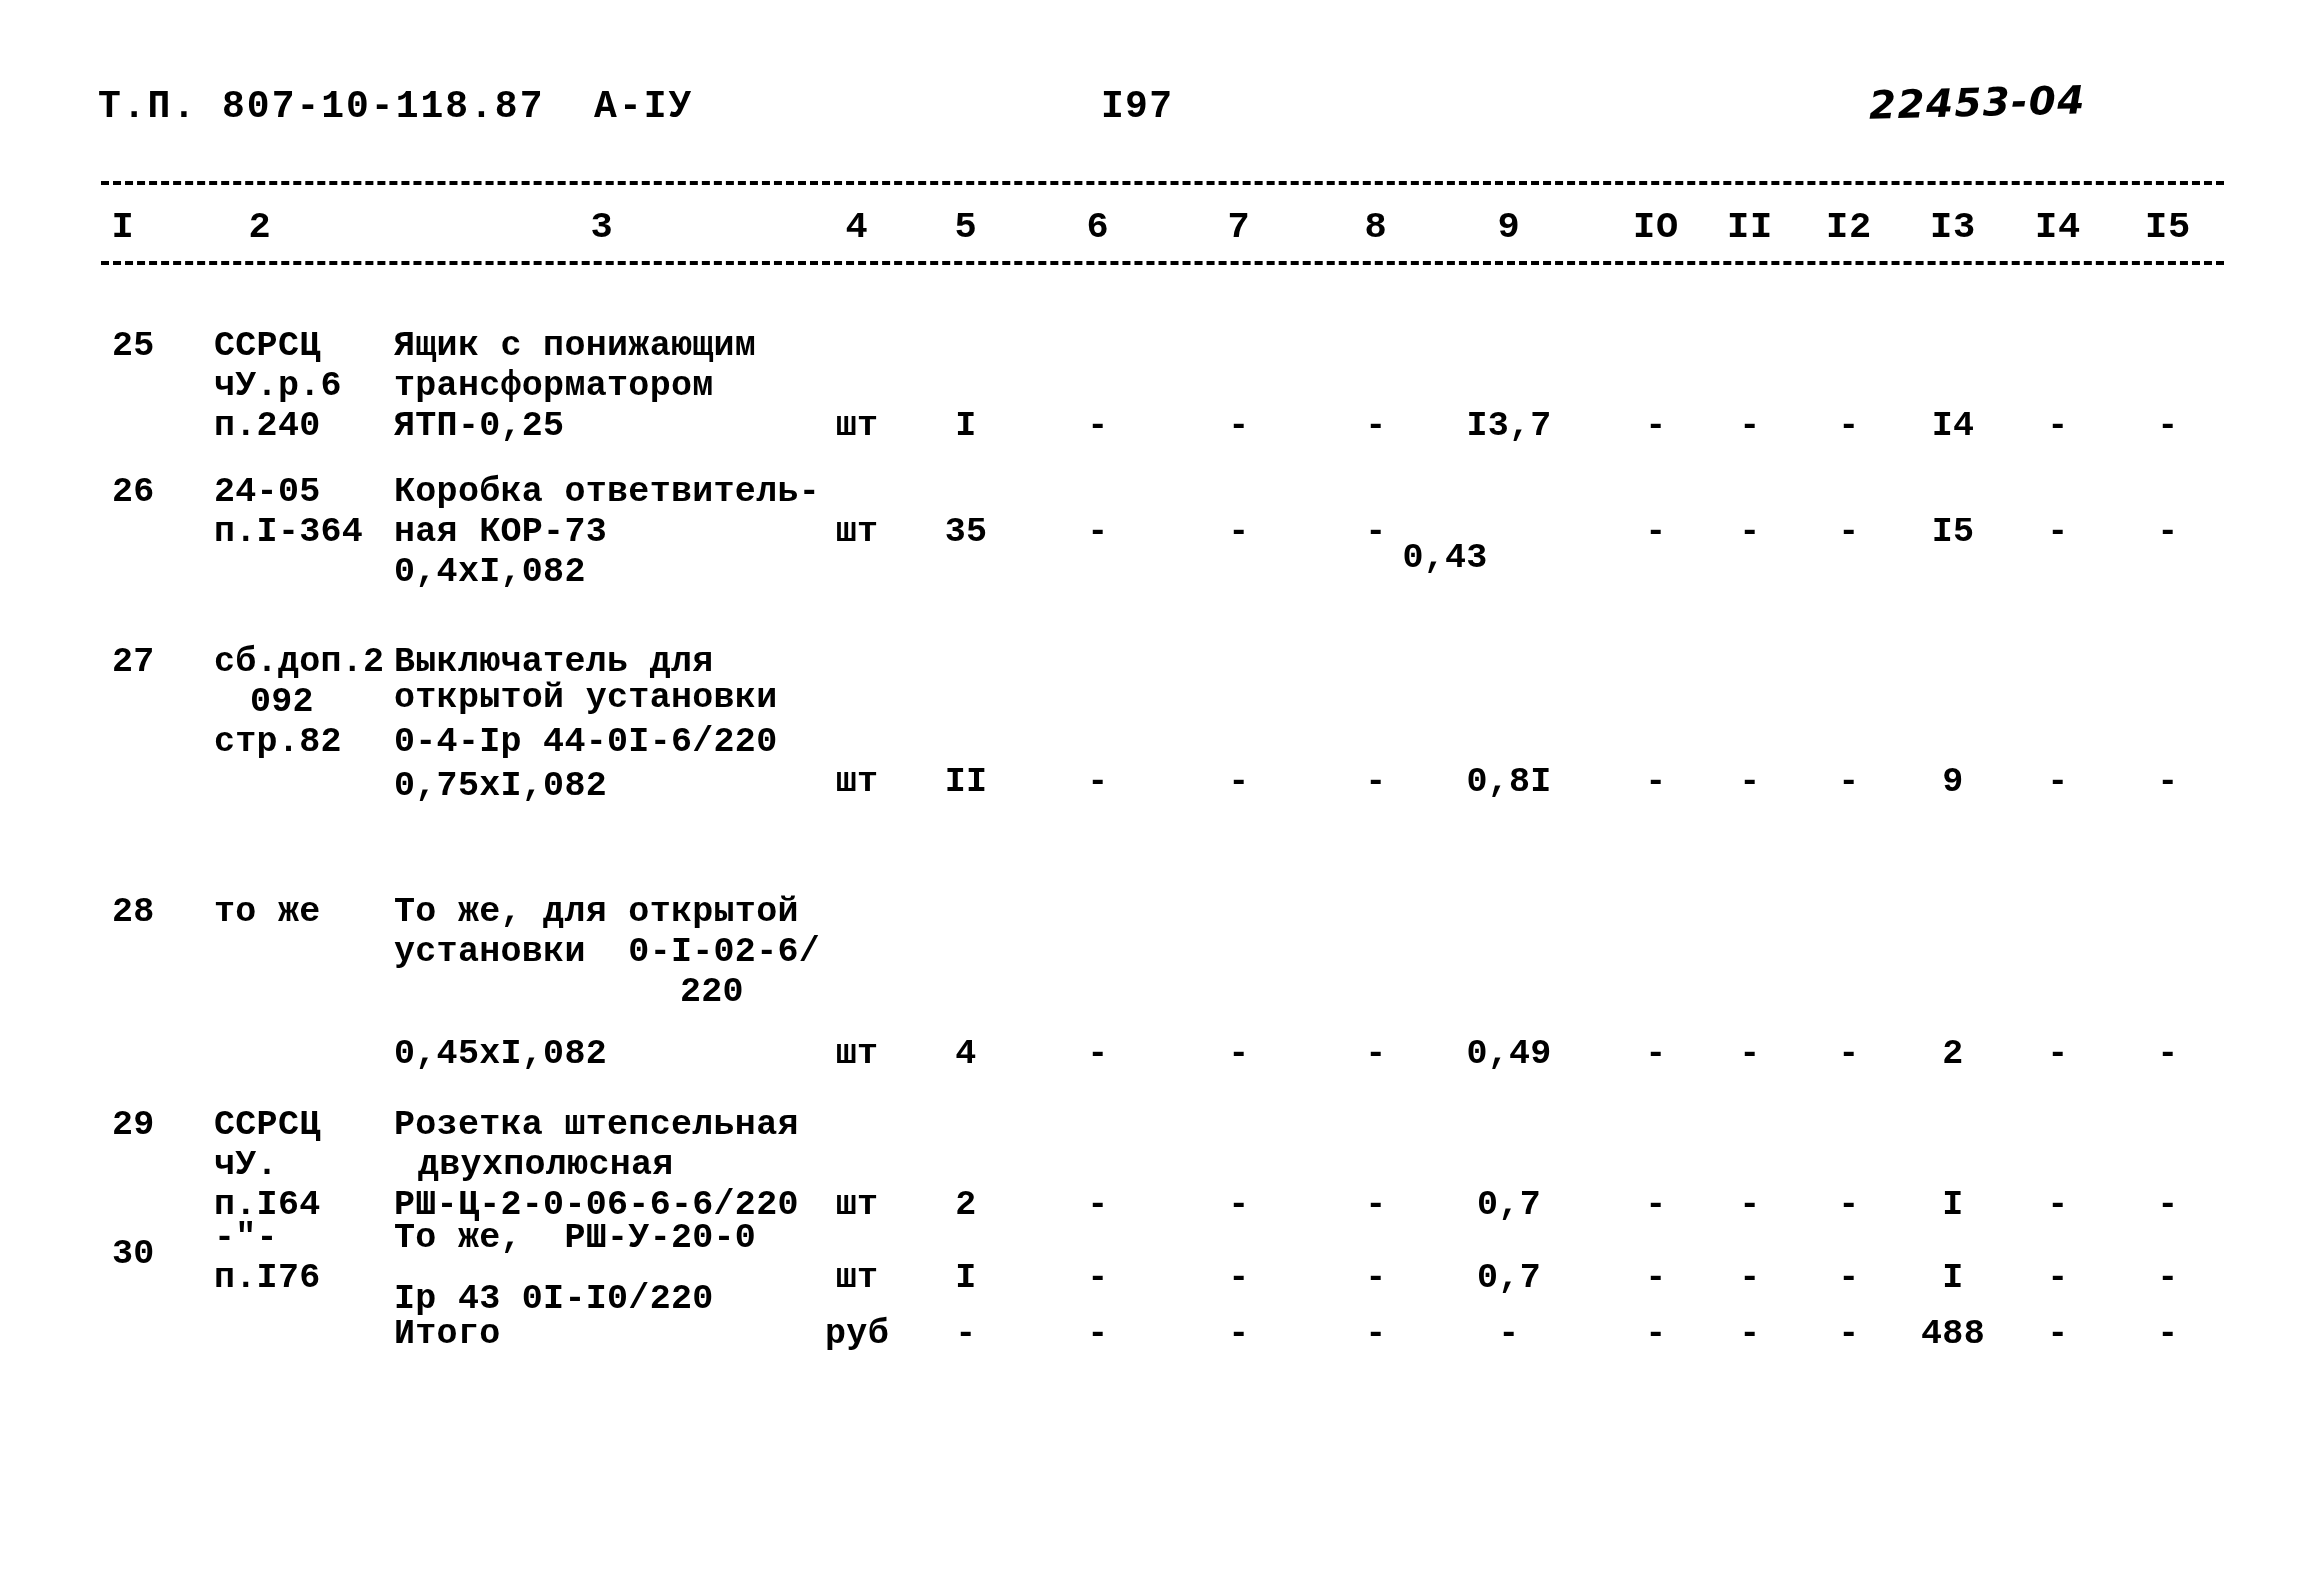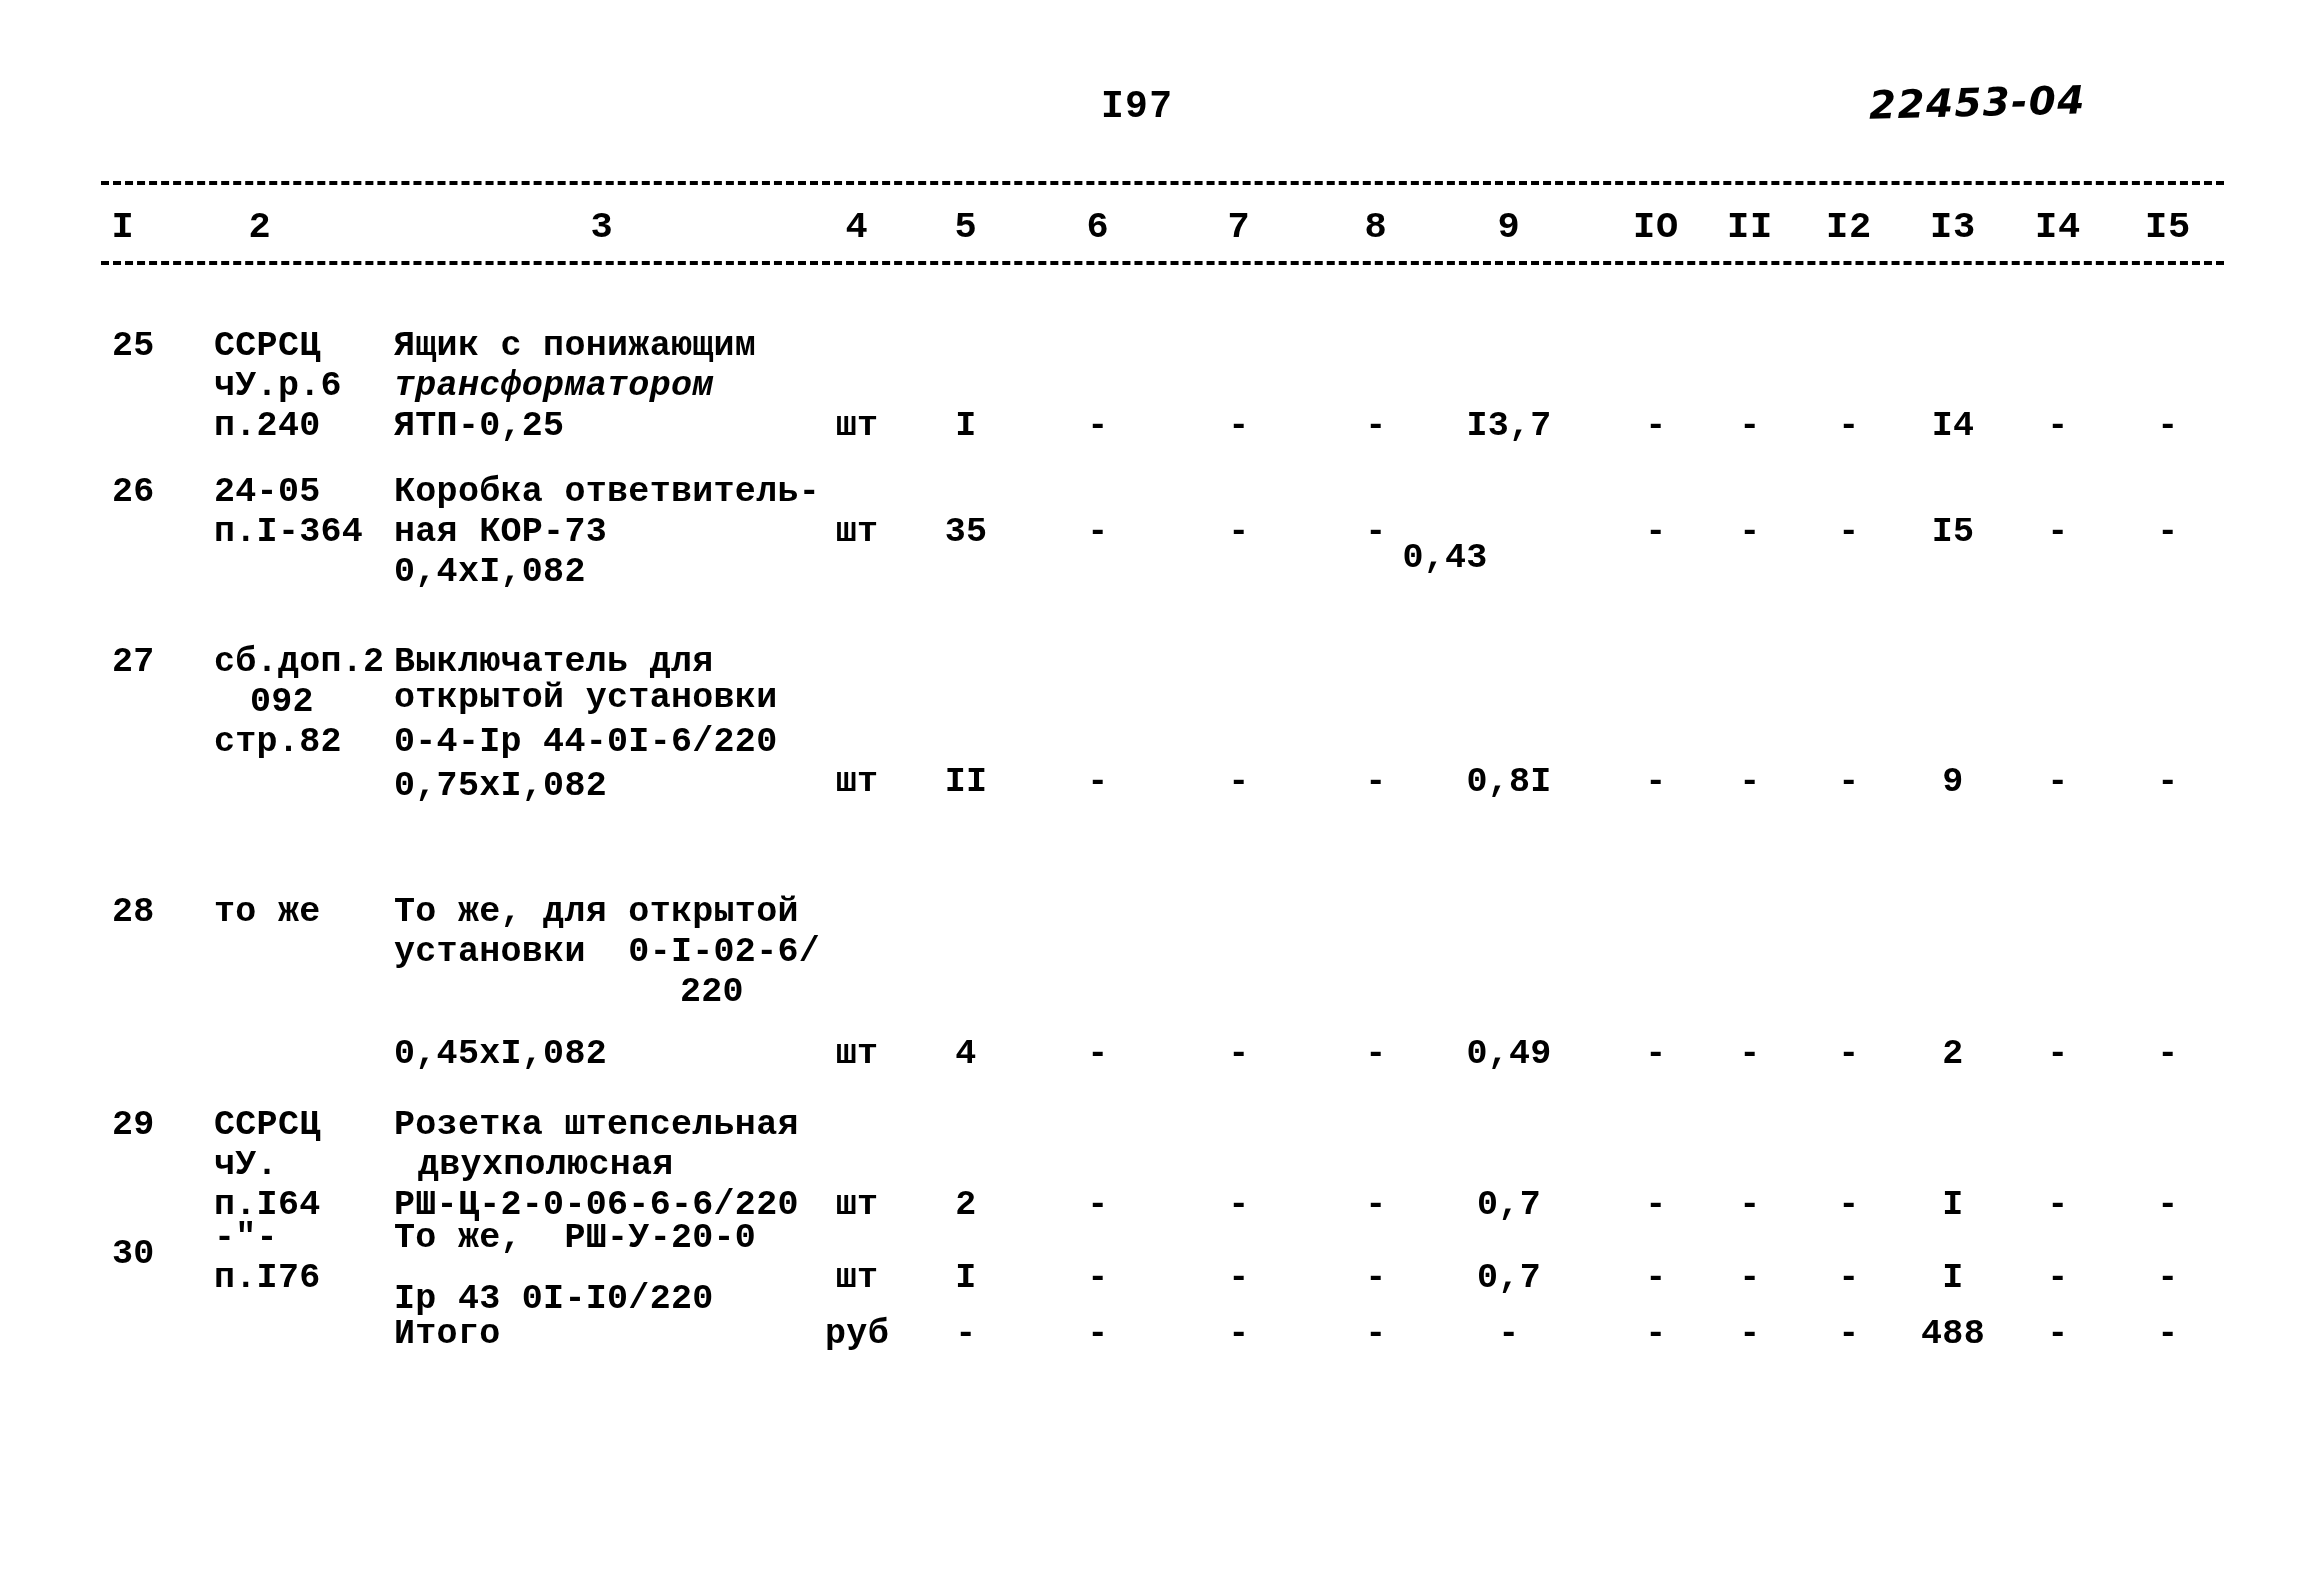--- a/index.html
+++ b/index.html
@@ -107,20 +107,21 @@
 
   .sub-ind { padding-left: 36px; }
   .sub-ind2 { padding-left: 286px; }
 </style>
 </head>
 <body>
 
 <div class="page">
 
   <div class="doc-header">
+    <div class="doc-code">Т.П. 807-10-118.87  А-IУ</div>
     <div class="page-number">I97</div>
     <div class="archive-code">22453-04</div>
   </div>
 
   <div class="rule rule-top"></div>
   <div class="colnums" id="colnums">
       <div class="colnum" style="left: 123px;">I</div>
       <div class="colnum" style="left: 260px;">2</div>
       <div class="colnum" style="left: 602px;">3</div>
       <div class="colnum" style="left: 857px;">4</div>
@@ -138,21 +139,21 @@
     </div>
   <div class="rule rule-bottom"></div>
 
   <div class="table-body" id="table-body">
       <div class="row" style="top: 40px;">
         <div class="cell num c1" style="top: 0px;">25</div>
         <div class="cell num c2" style="top: 0px;">ССРСЦ</div>
         <div class="cell num c2" style="top: 40px;">чУ.р.6</div>
         <div class="cell num c2" style="top: 80px;">п.240</div>
         <div class="cell num c3" style="top: 0px;">Ящик с понижающим</div>
-        <div class="cell num c3" style="top: 40px; font-style: italic;">трансформатором</div>
+        <div class="cell num c3" style="top: 40px;">трансформатором</div>
         <div class="cell num c3" style="top: 80px;">ЯТП-0,25</div>
         <div class="cell centre" style="left: 857px; top: 80px;">шт</div>
         <div class="cell centre" style="left: 966px; top: 80px;">I</div>
         <div class="cell centre" style="left: 1098px; top: 80px;">-</div>
         <div class="cell centre" style="left: 1239px; top: 80px;">-</div>
         <div class="cell centre" style="left: 1376px; top: 80px;">-</div>
         <div class="cell centre" style="left: 1509px; top: 80px;">I3,7</div>
         <div class="cell centre" style="left: 1656px; top: 80px;">-</div>
         <div class="cell centre" style="left: 1750px; top: 80px;">-</div>
         <div class="cell centre" style="left: 1849px; top: 80px;">-</div>

